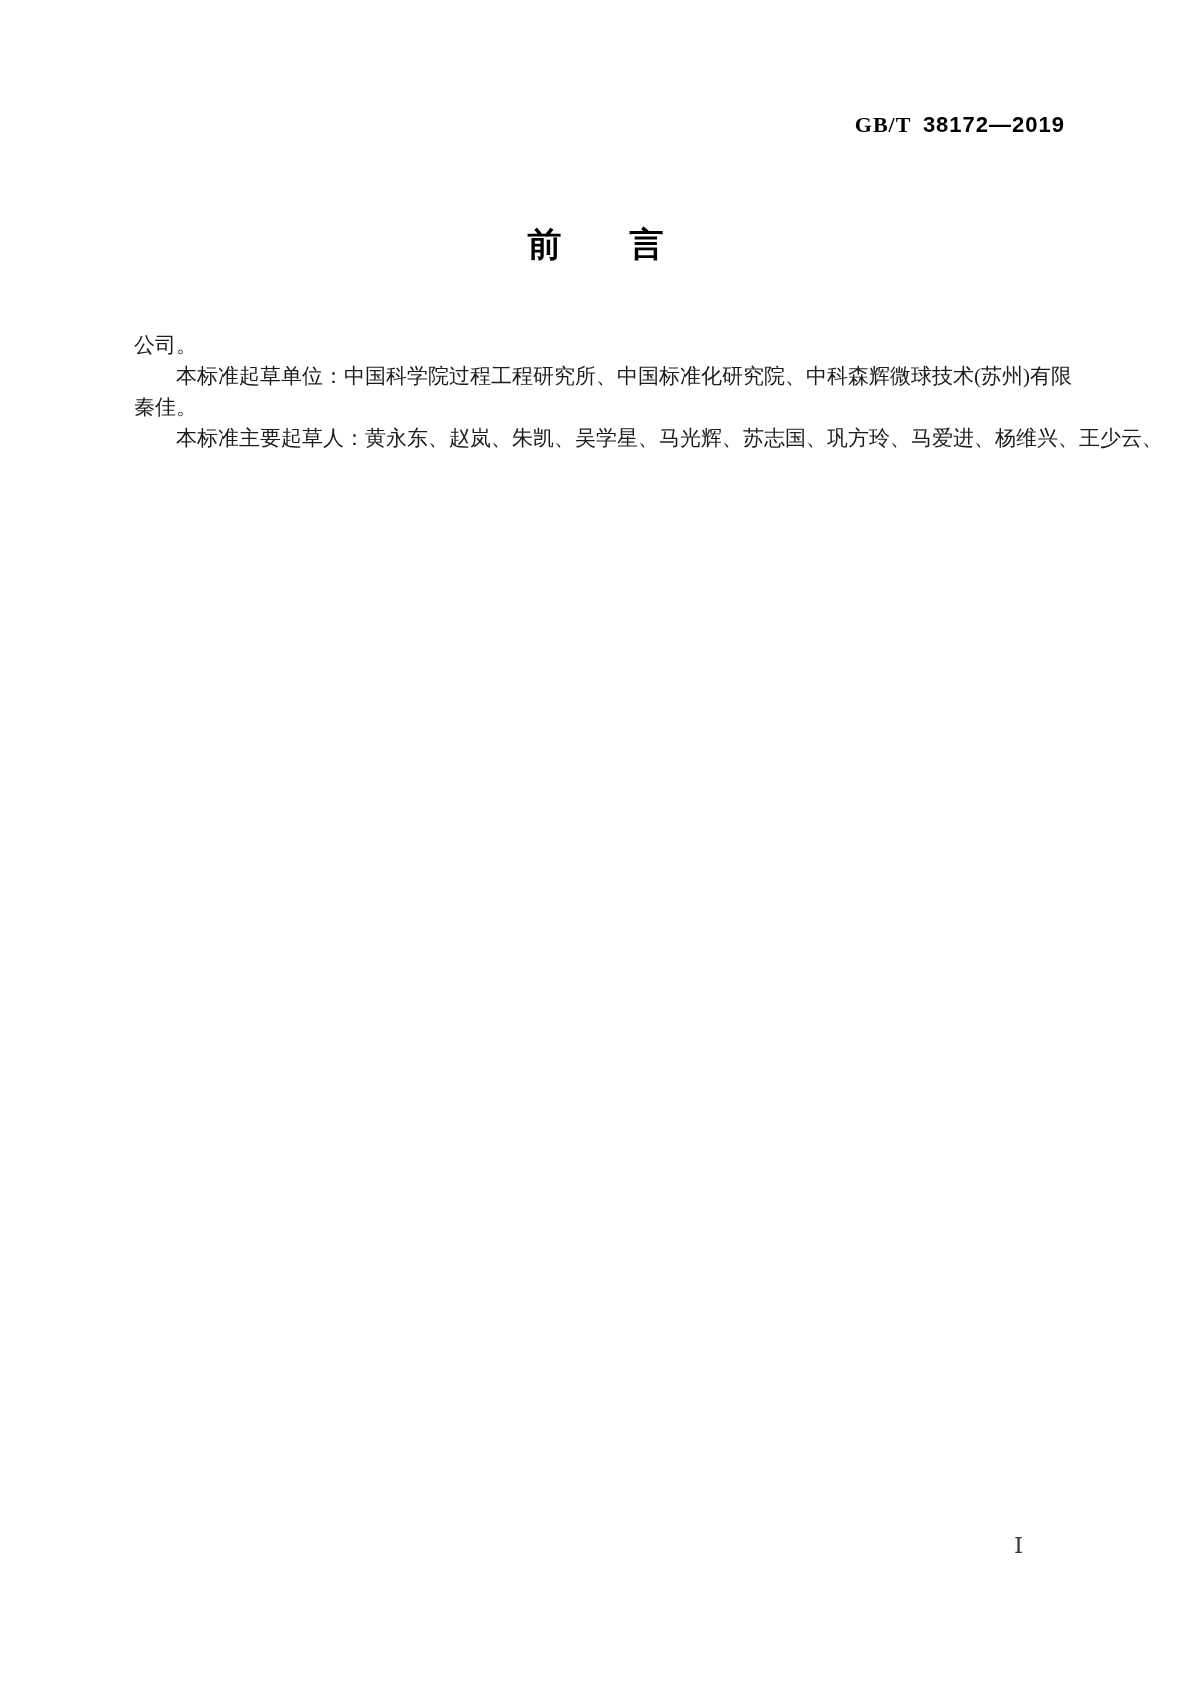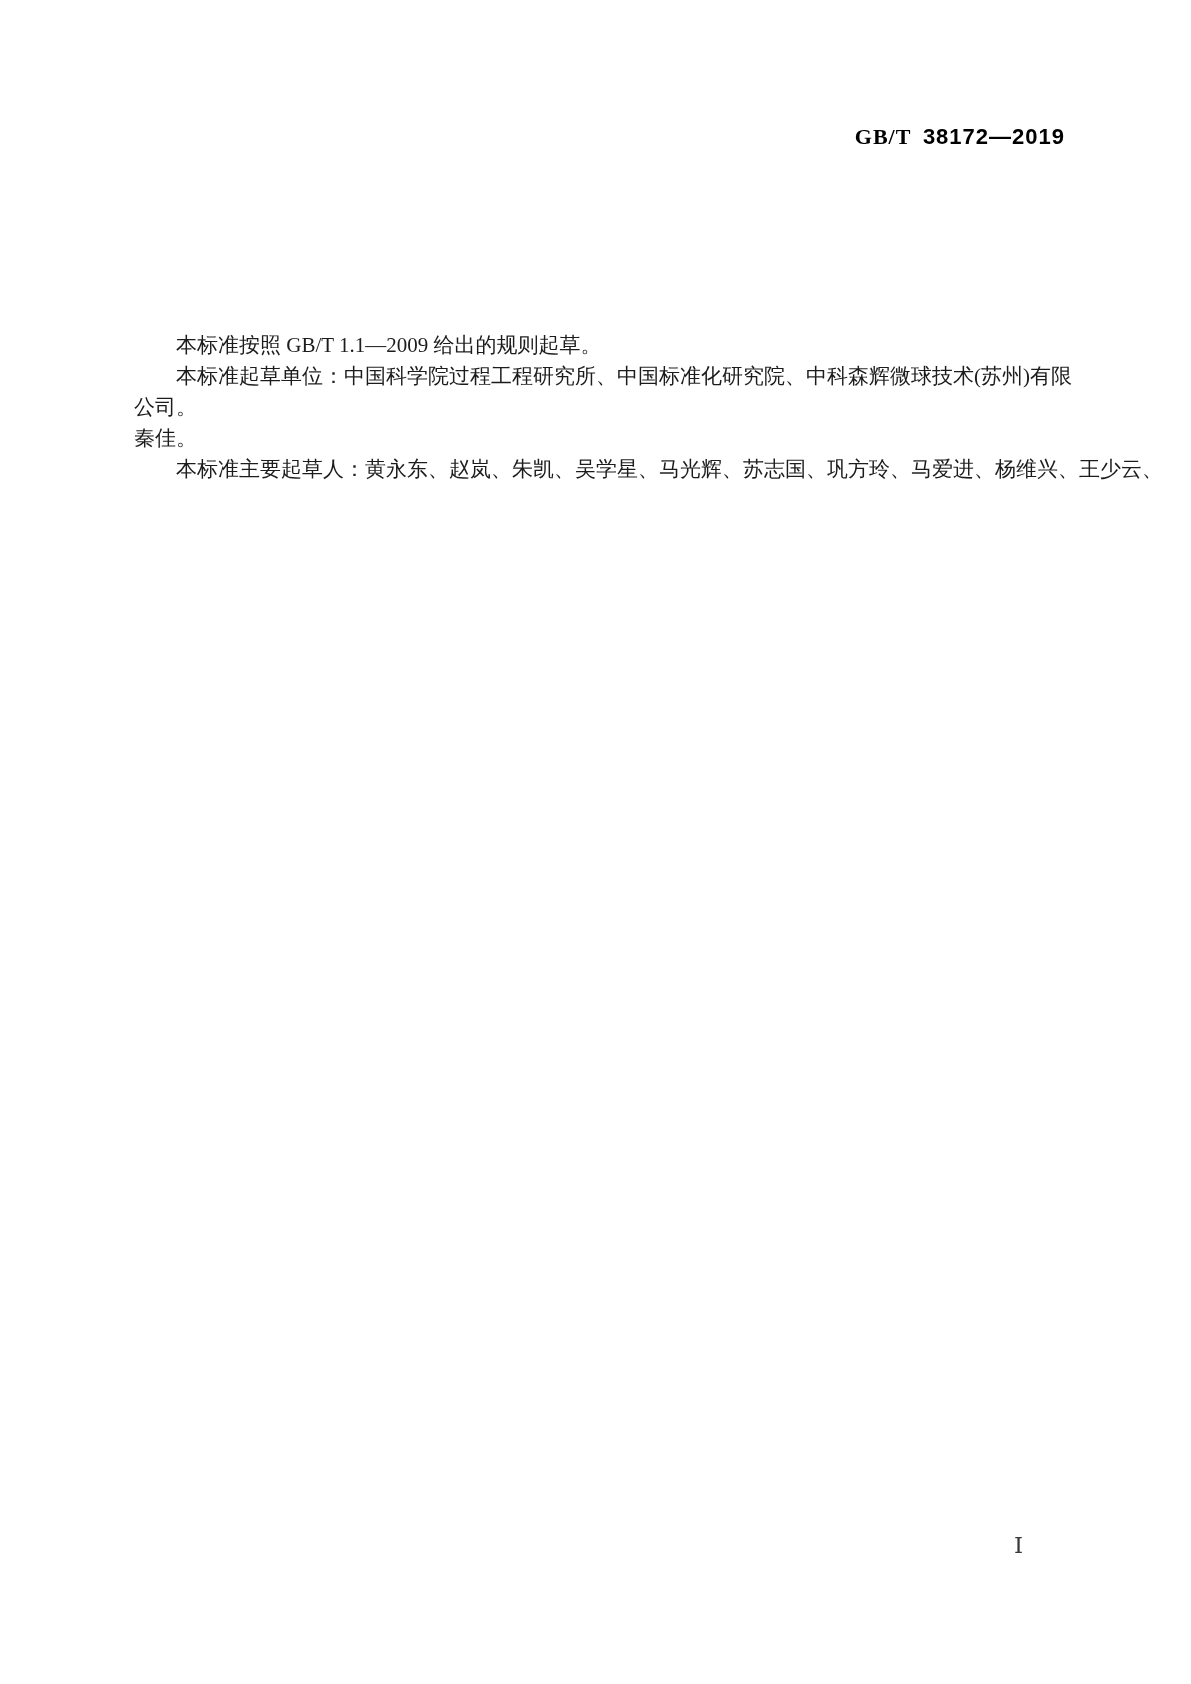--- a/index.html
+++ b/index.html
@@ -12,21 +12,21 @@
     width: 1191px;
     height: 1684px;
     background: #ffffff;
     overflow: hidden;
     color: #1c1c1c;
   }
 
   
   .std-code {
     position: absolute;
-    top: 124px;
+    top: 112px;
     right: 126px;
     white-space: nowrap;
     color: #000;
     font-weight: 700;
     font-size: 22px;
     line-height: 26px;
   }
   .std-code .code-prefix {
     font-family: "Liberation Serif", "DejaVu Serif", serif;
     letter-spacing: 1px;
@@ -83,24 +83,24 @@
 </head>
 <body>
 
 <div class="page">
 
   <div class="std-code">
     <span class="code-prefix">GB/T</span>
     <span class="code-number">38172—2019</span>
   </div>
 
+  <div class="doc-title">前　　言</div>
 
   <div class="foreword">
-    <div class="fw-line indent">本标准按照 GB/T 1.1—2009 给出的规则起草。</div>
+    <div class="fw-line">公司。</div>
     <div class="fw-line indent">本标准起草单位：中国科学院过程工程研究所、中国标准化研究院、中科森辉微球技术(苏州)有限</div>
-    <div class="fw-line">公司。</div>
     <div class="fw-line">秦佳。</div>
     <div class="fw-line indent">本标准主要起草人：黄永东、赵岚、朱凯、吴学星、马光辉、苏志国、巩方玲、马爱进、杨维兴、王少云、</div>
   </div>
 
   <div class="page-num">Ⅰ</div>
 
 </div>
 
 </body></html>

